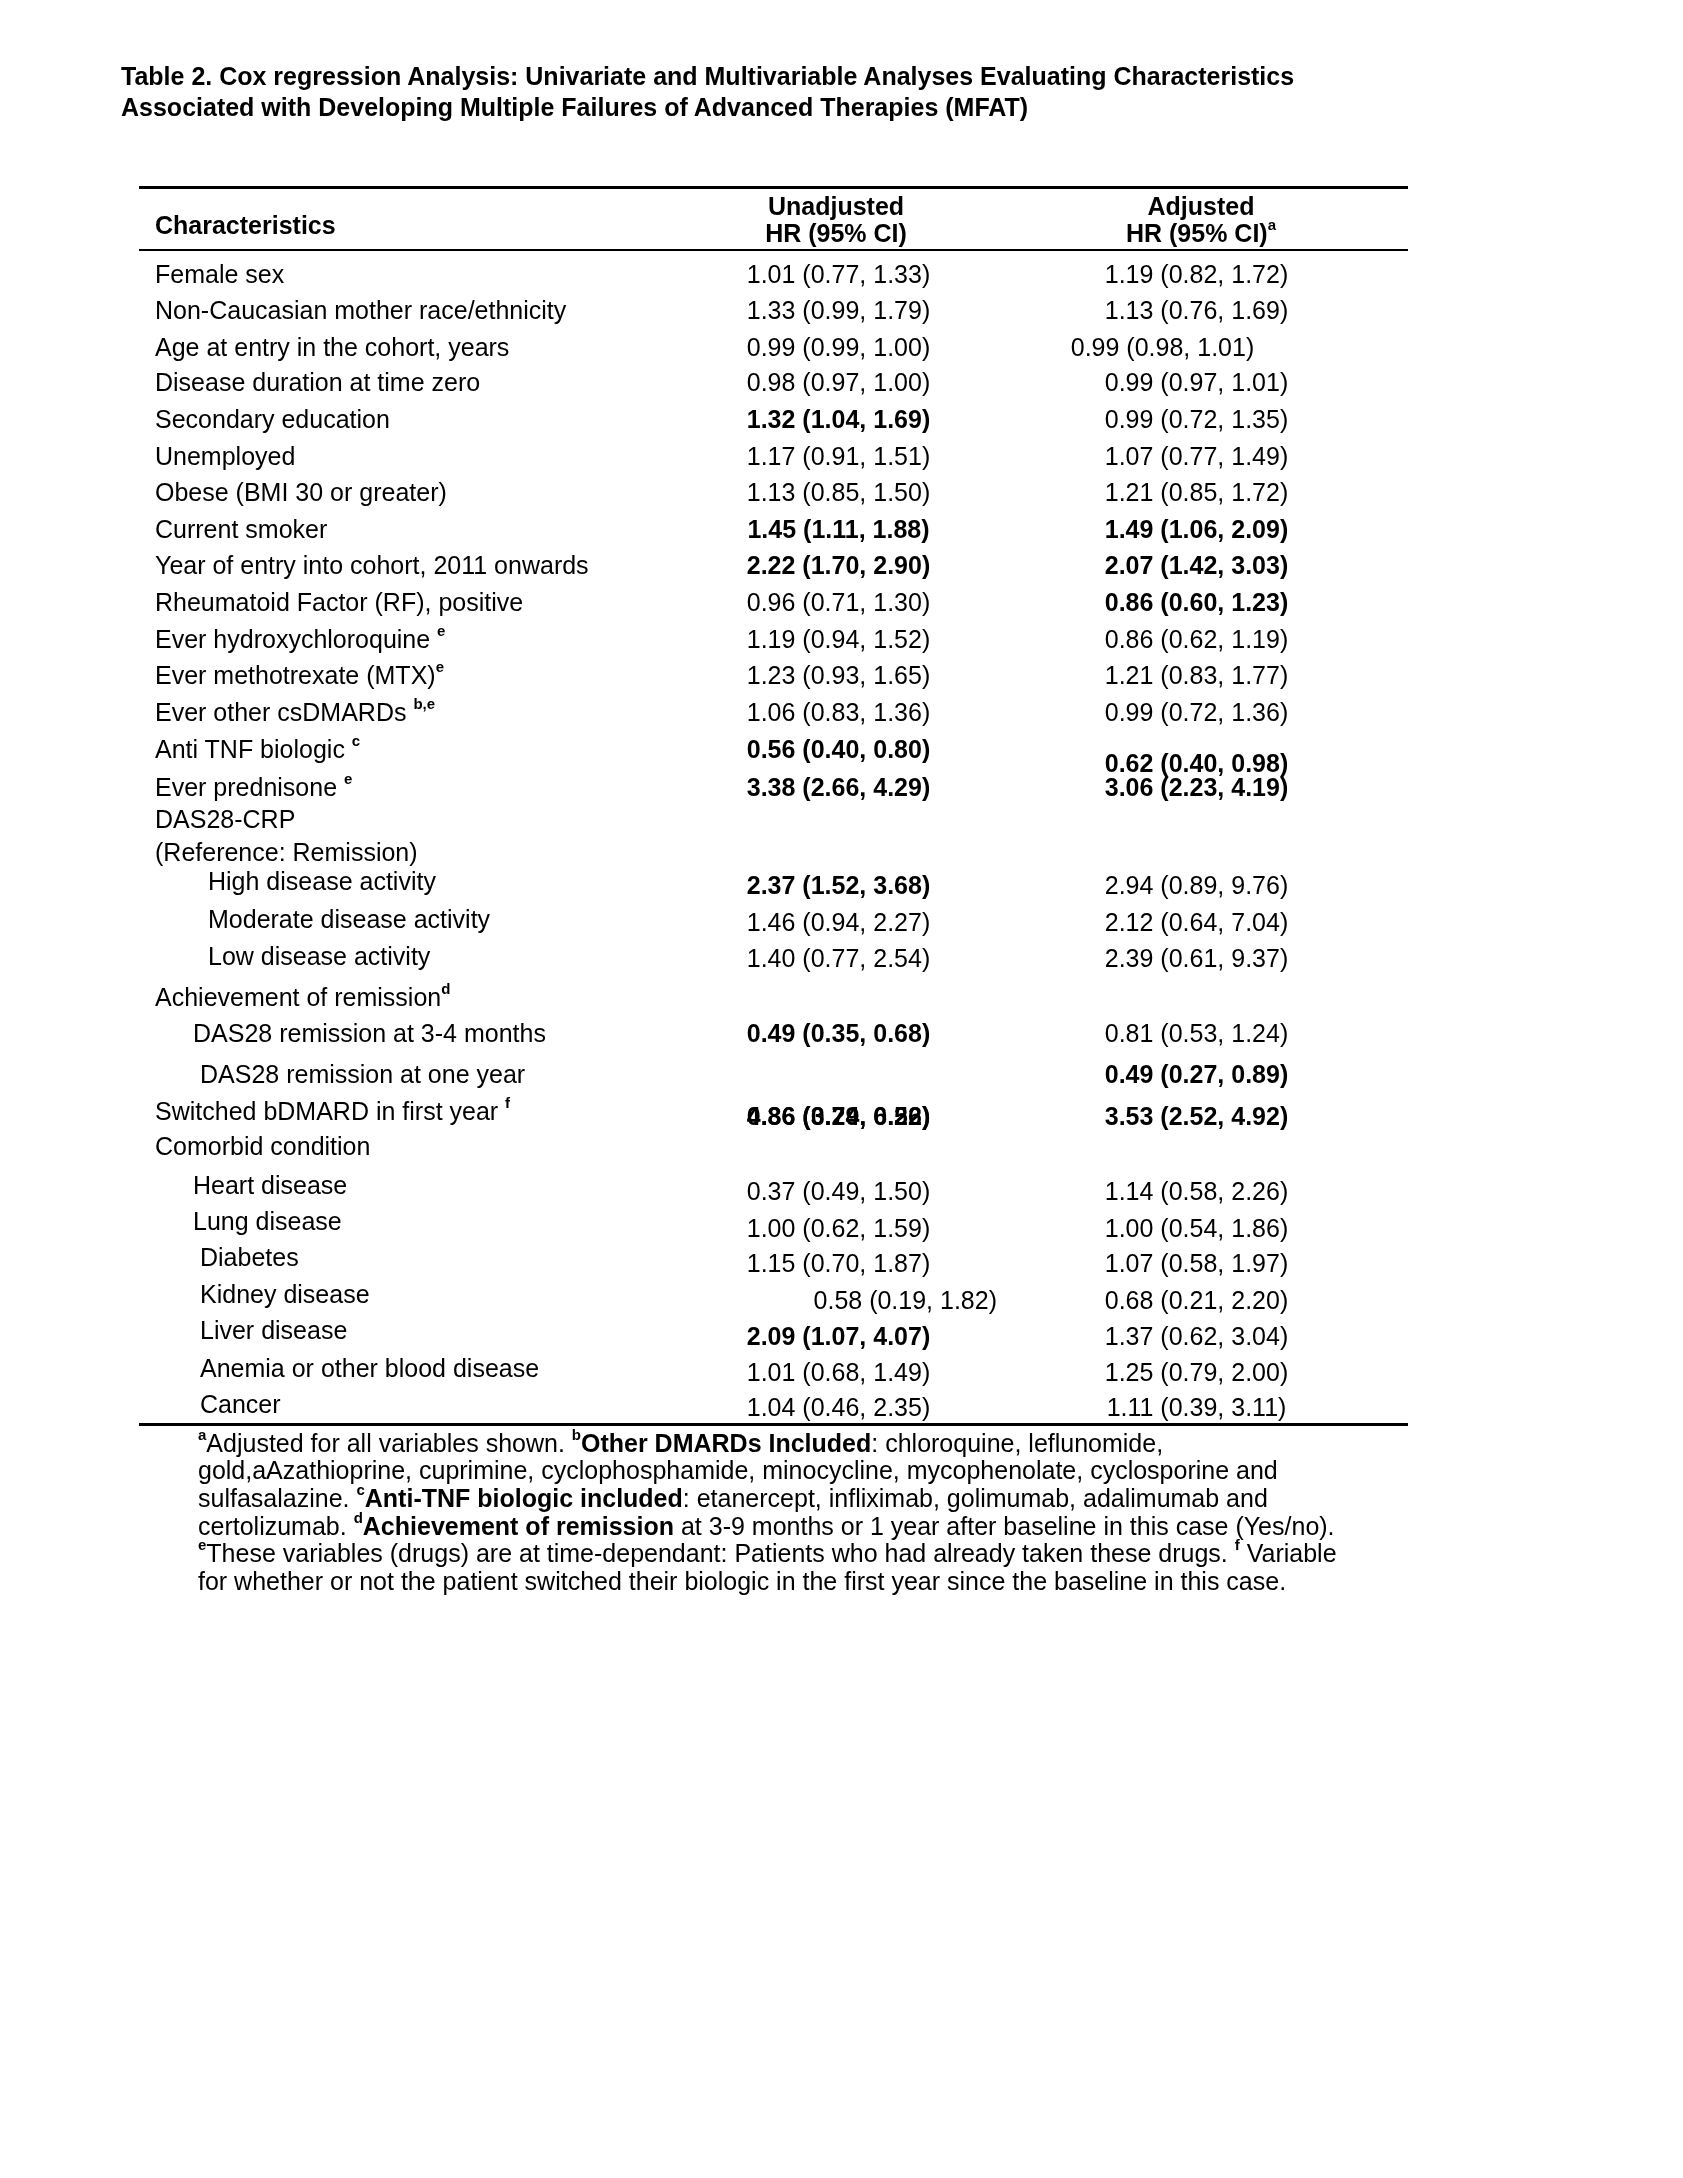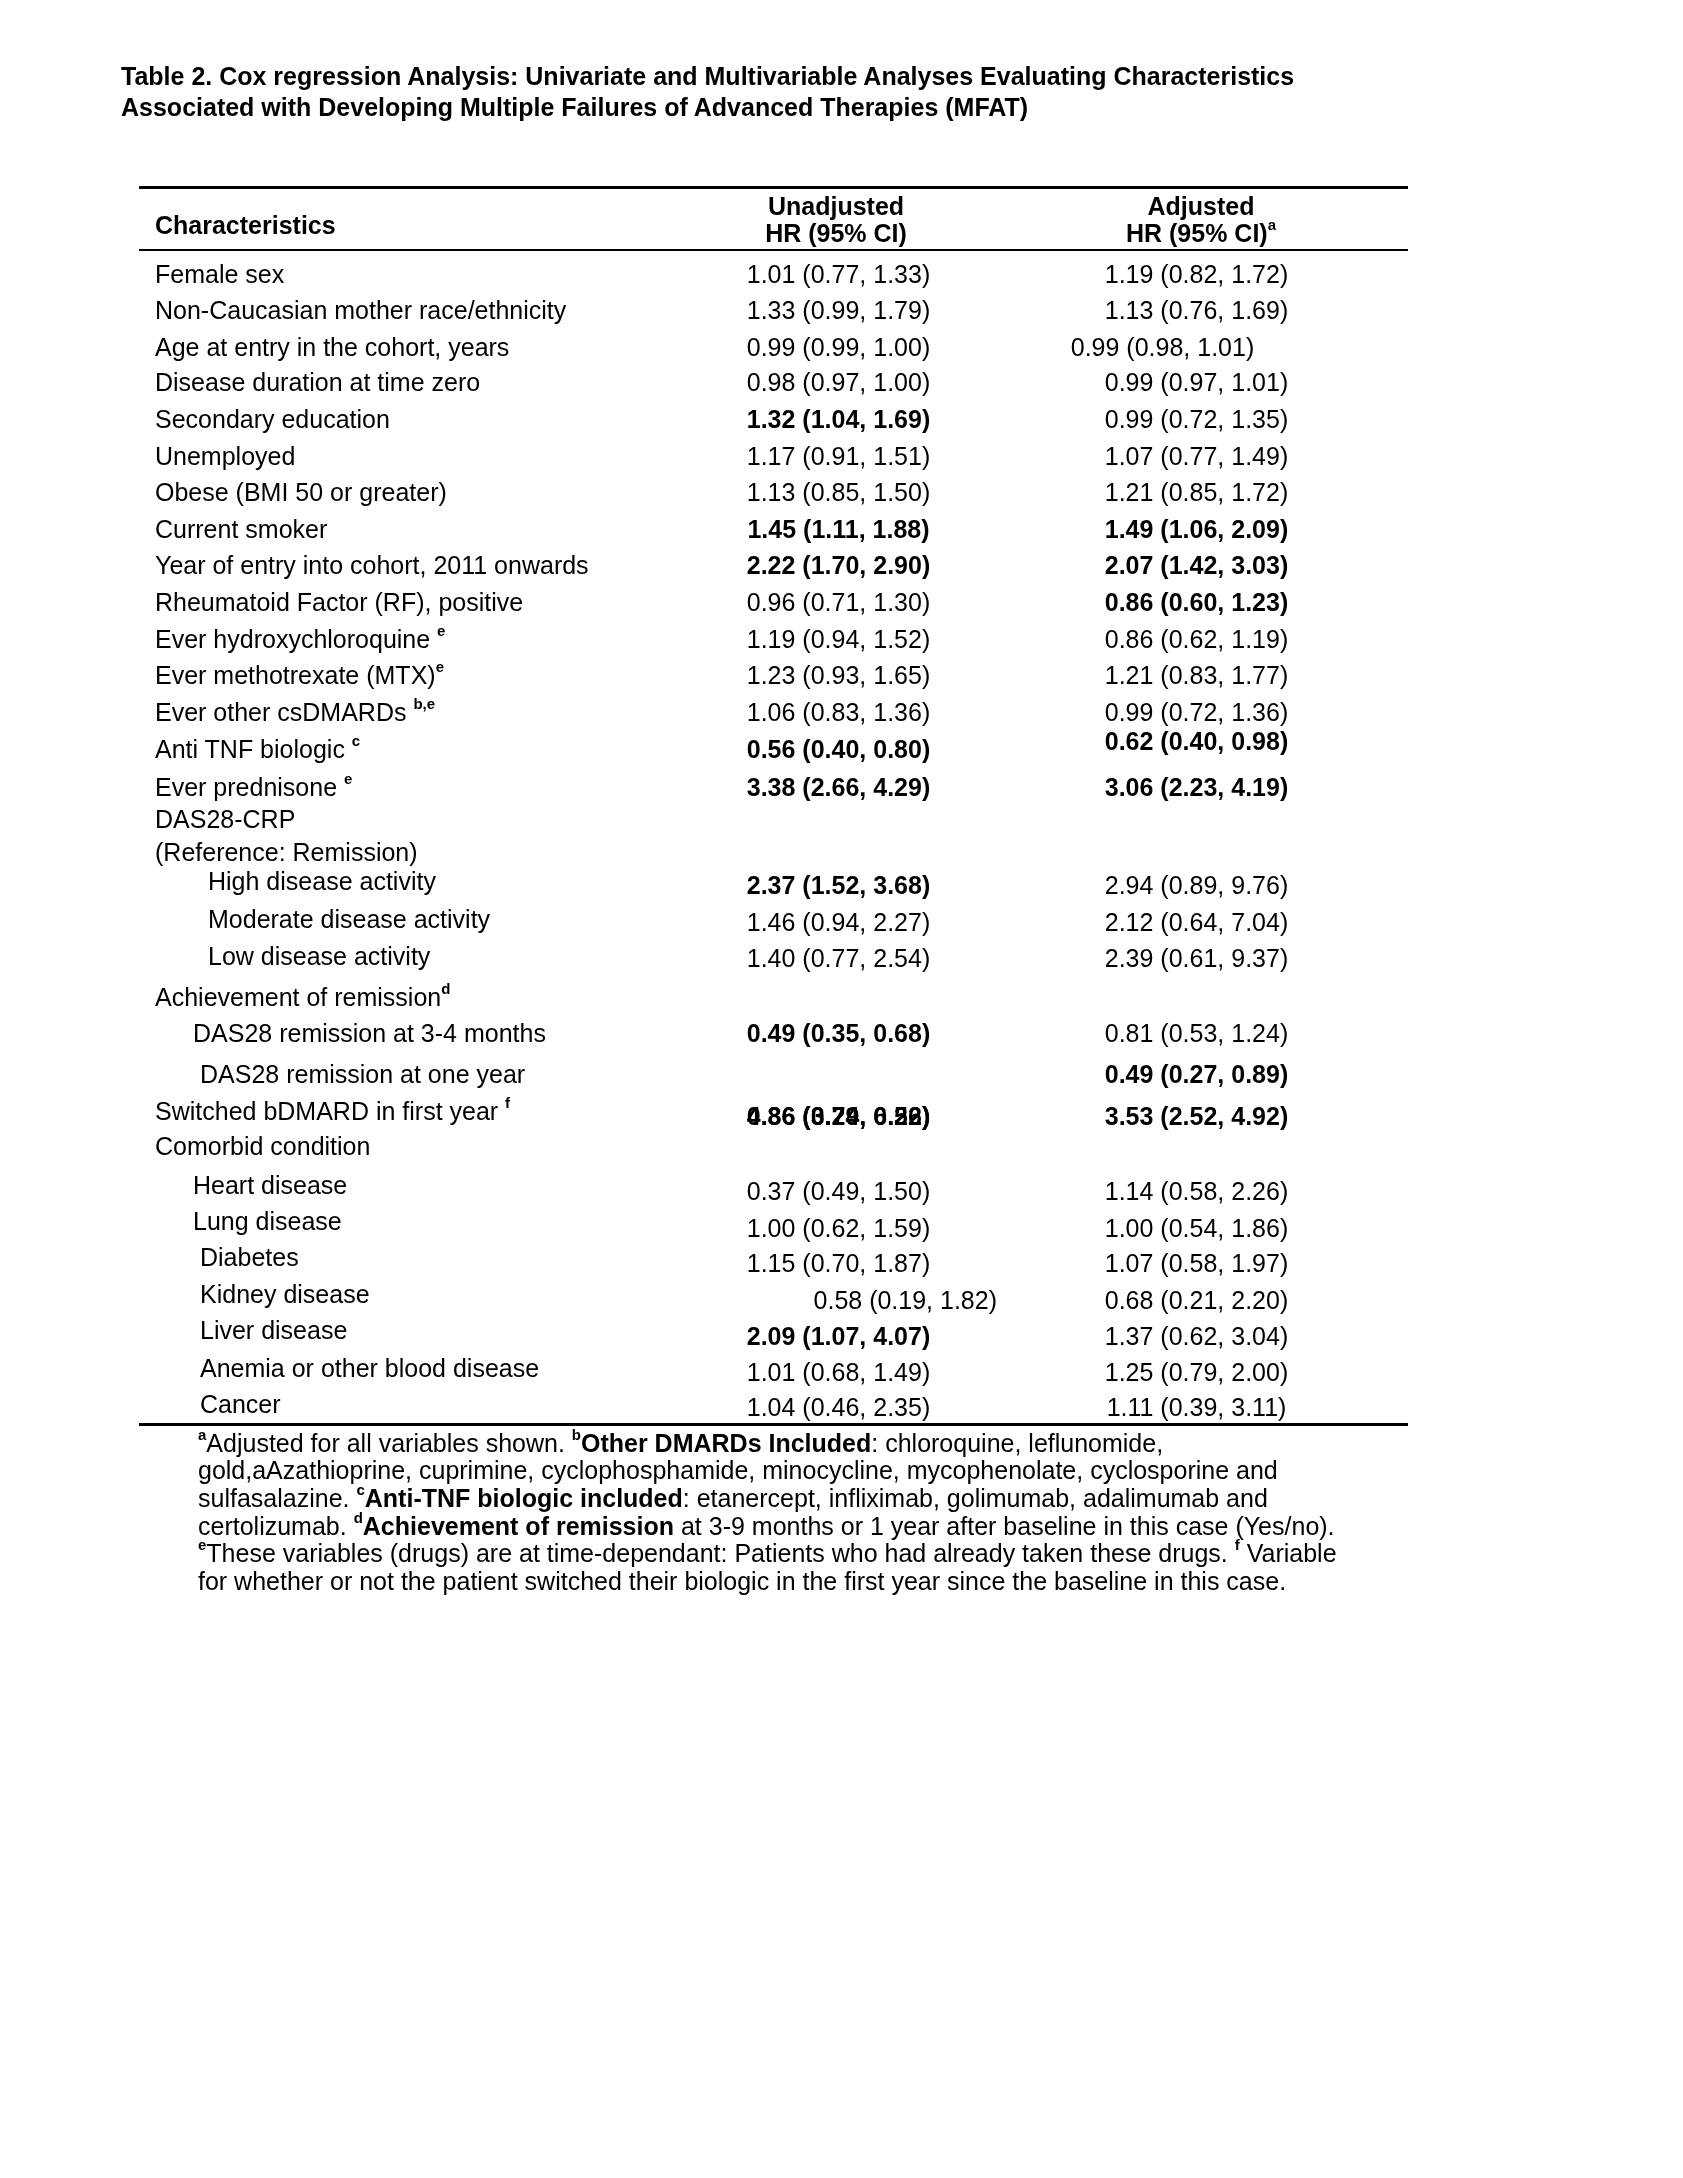--- a/index.html
+++ b/index.html
@@ -45,21 +45,21 @@
     <div class="abs val" style="top: 332px; left: 1004px;">0.99 (0.98, 1.01)</div>
     <div class="abs lbl" style="top: 367px; left: 155px;"><span>Disease duration at time zero</span></div>
     <div class="abs val" style="top: 367px; left: 680px;">0.98 (0.97, 1.00)</div>
     <div class="abs val" style="top: 367px; left: 1038px;">0.99 (0.97, 1.01)</div>
     <div class="abs lbl" style="top: 404px; left: 155px;"><span>Secondary education</span></div>
     <div class="abs val b" style="top: 404px; left: 680px;">1.32 (1.04, 1.69)</div>
     <div class="abs val" style="top: 404px; left: 1038px;">0.99 (0.72, 1.35)</div>
     <div class="abs lbl" style="top: 441px; left: 155px;"><span>Unemployed</span></div>
     <div class="abs val" style="top: 441px; left: 680px;">1.17 (0.91, 1.51)</div>
     <div class="abs val" style="top: 441px; left: 1038px;">1.07 (0.77, 1.49)</div>
-    <div class="abs lbl" style="top: 477px; left: 155px;"><span>Obese (BMI 50 or greater)</span></div>
+    <div class="abs lbl" style="top: 477px; left: 155px;"><span>Obese (BMI 30 or greater)</span></div>
     <div class="abs val" style="top: 477px; left: 680px;">1.13 (0.85, 1.50)</div>
     <div class="abs val" style="top: 477px; left: 1038px;">1.21 (0.85, 1.72)</div>
     <div class="abs lbl" style="top: 514px; left: 155px;"><span>Current smoker</span></div>
     <div class="abs val b" style="top: 514px; left: 680px;">1.45 (1.11, 1.88)</div>
     <div class="abs val b" style="top: 514px; left: 1038px;">1.49 (1.06, 2.09)</div>
     <div class="abs lbl" style="top: 550px; left: 155px;"><span>Year of entry into cohort, 2011 onwards</span></div>
     <div class="abs val b" style="top: 550px; left: 680px;">2.22 (1.70, 2.90)</div>
     <div class="abs val b" style="top: 550px; left: 1038px;">2.07 (1.42, 3.03)</div>
     <div class="abs lbl" style="top: 587px; left: 155px;"><span>Rheumatoid Factor (RF), positive</span></div>
     <div class="abs val" style="top: 587px; left: 680px;">0.96 (0.71, 1.30)</div>
@@ -68,21 +68,21 @@
     <div class="abs val" style="top: 624px; left: 680px;">1.19 (0.94, 1.52)</div>
     <div class="abs val" style="top: 624px; left: 1038px;">0.86 (0.62, 1.19)</div>
     <div class="abs lbl" style="top: 660px; left: 155px;"><span>Ever methotrexate (MTX)</span><sup>e</sup></div>
     <div class="abs val" style="top: 660px; left: 680px;">1.23 (0.93, 1.65)</div>
     <div class="abs val" style="top: 660px; left: 1038px;">1.21 (0.83, 1.77)</div>
     <div class="abs lbl" style="top: 697px; left: 155px;"><span>Ever other csDMARDs </span><sup>b,e</sup></div>
     <div class="abs val" style="top: 697px; left: 680px;">1.06 (0.83, 1.36)</div>
     <div class="abs val" style="top: 697px; left: 1038px;">0.99 (0.72, 1.36)</div>
     <div class="abs lbl" style="top: 734px; left: 155px;"><span>Anti TNF biologic </span><sup>c</sup></div>
     <div class="abs val b" style="top: 734px; left: 680px;">0.56 (0.40, 0.80)</div>
-    <div class="abs val b" style="top: 726px; left: 1038px;">0.62 (0.40, 0.98)</div>
+    <div class="abs val b" style="top: 748px; left: 1038px;">0.62 (0.40, 0.98)</div>
     <div class="abs lbl" style="top: 772px; left: 155px;"><span>Ever prednisone </span><sup>e</sup></div>
     <div class="abs val b" style="top: 772px; left: 680px;">3.38 (2.66, 4.29)</div>
     <div class="abs val b" style="top: 772px; left: 1038px;">3.06 (2.23, 4.19)</div>
     <div class="abs lbl" style="top: 804px; left: 155px;"><span>DAS28-CRP</span></div>
     <div class="abs lbl" style="top: 837px; left: 155px;"><span>(Reference: Remission)</span></div>
     <div class="abs lbl" style="top: 866px; left: 208px;"><span>High disease activity</span></div>
     <div class="abs val b" style="top: 870px; left: 680px;">2.37 (1.52, 3.68)</div>
     <div class="abs val" style="top: 870px; left: 1038px;">2.94 (0.89, 9.76)</div>
     <div class="abs lbl" style="top: 904px; left: 208px;"><span>Moderate disease activity</span></div>
     <div class="abs val" style="top: 907px; left: 680px;">1.46 (0.94, 2.27)</div>

